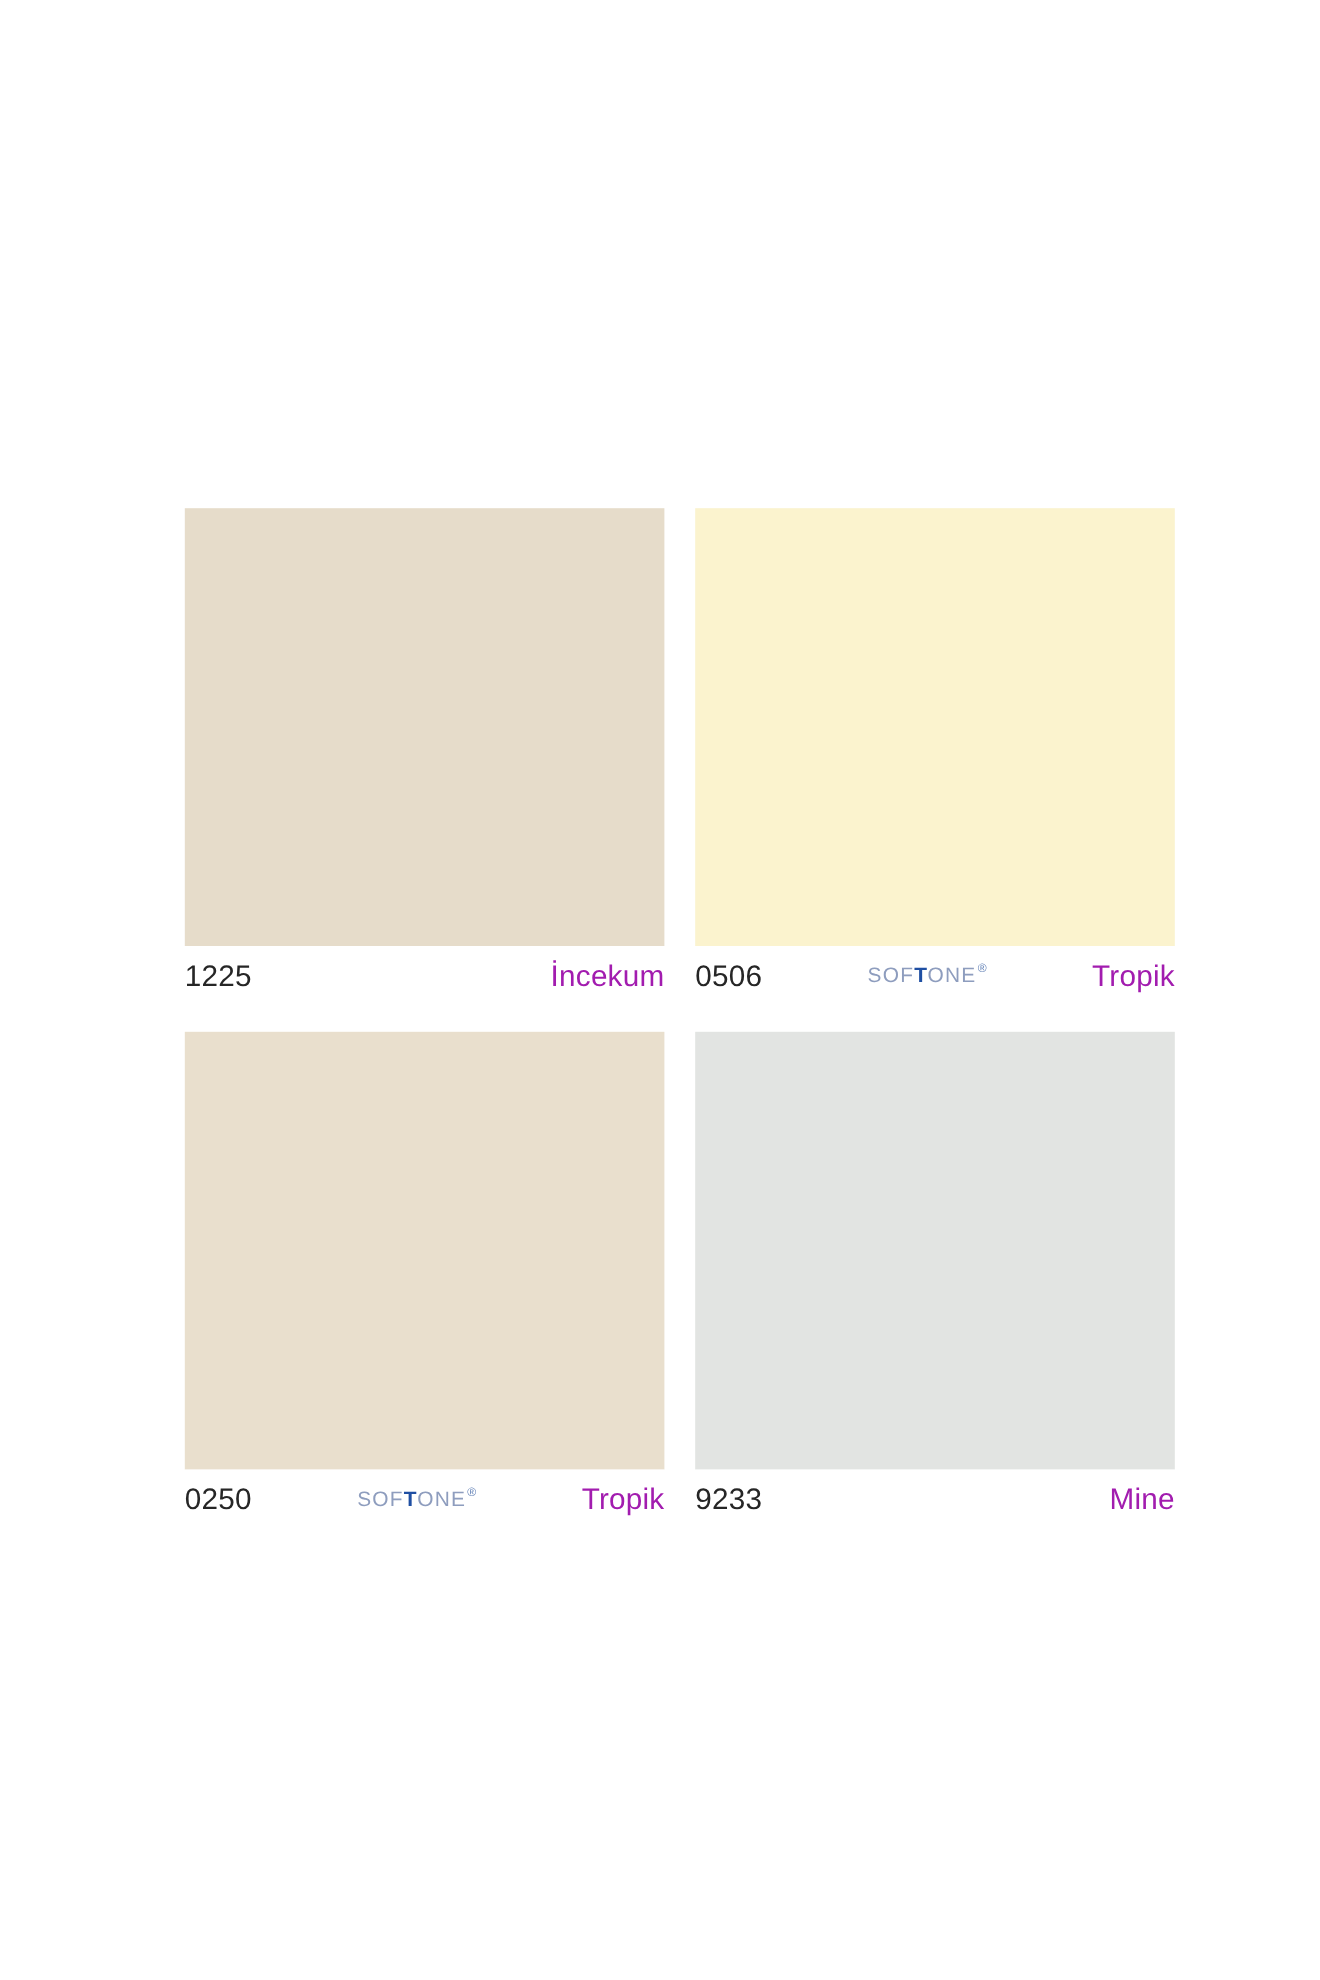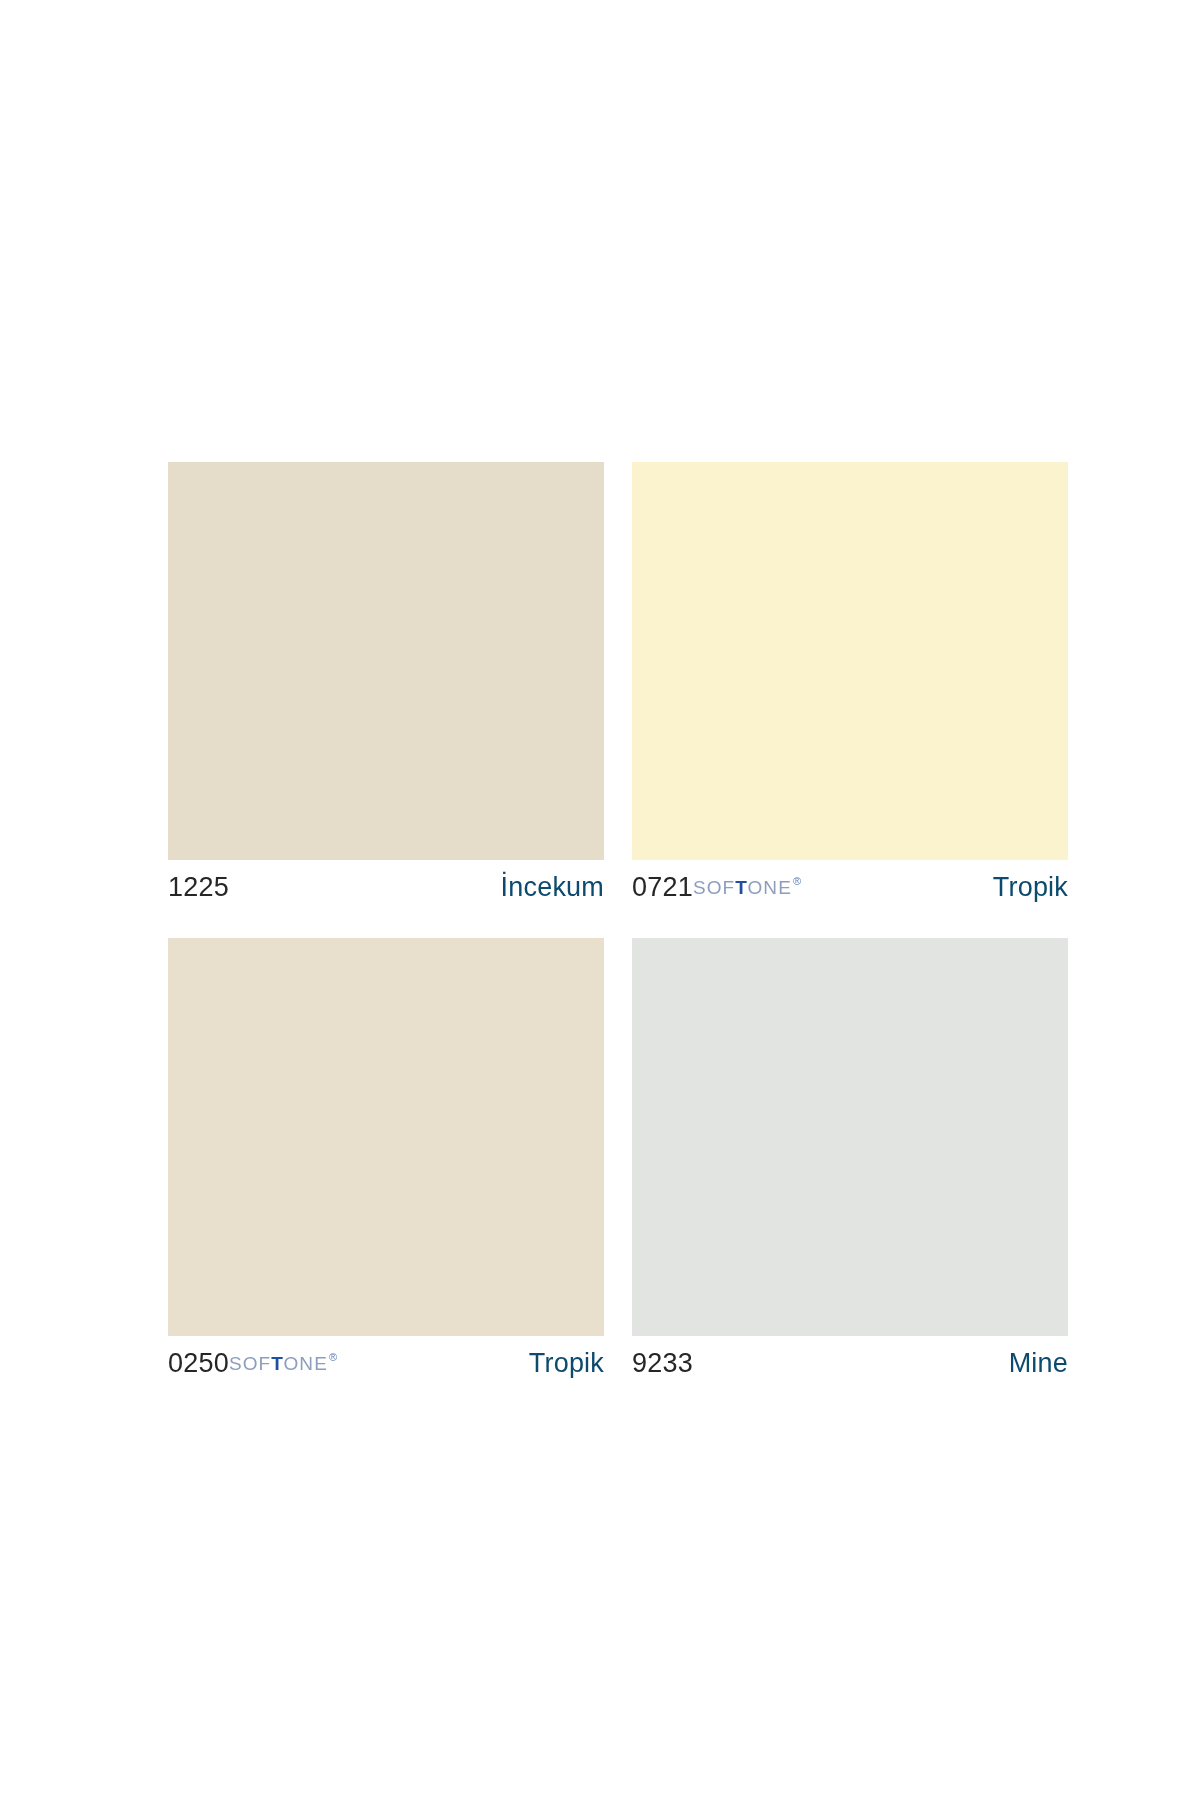--- a/index.html
+++ b/index.html
@@ -63,32 +63,33 @@
     font-size: 27px;
     color: #262626;
     letter-spacing: 0.2px;
     line-height: 1;
     white-space: nowrap;
     flex: 0 0 auto;
   }
 
   .swatch-name {
     font-size: 27px;
-    color: #0c4a6e;
+    color: #a21caf;
     letter-spacing: 0.2px;
     line-height: 1;
     white-space: nowrap;
     text-align: right;
     flex: 0 0 auto;
   }
 
   .brand-slot {
     flex: 1 1 auto;
     display: flex;
     align-items: center;
+    justify-content: center;
     min-width: 0;
   }
 
   
   .brand-mark {
     position: relative;
     display: inline-flex;
     align-items: flex-start;
     font-family: "Liberation Sans", "DejaVu Sans", sans-serif;
     font-size: 19px;
@@ -137,21 +138,21 @@
               <span class="bm-reg">®</span>
           </span>
         </span>
         <span class="swatch-name">İncekum</span>
       </div>
     </div>
 
     <div class="swatch-cell">
       <div class="swatch-chip" style="background-color: rgb(251, 243, 206);"></div>
       <div class="swatch-label-row">
-        <span class="swatch-code">0721</span>
+        <span class="swatch-code">0506</span>
         <span class="brand-slot">
           <span class="brand-mark">
             <span class="bm-a" style="color: rgb(142, 157, 190);">SOF</span>
               <span class="bm-t" style="color: rgb(31, 79, 163);">T</span>
               <span class="bm-c" style="color: rgb(142, 157, 190);">ONE</span>
               <span class="bm-reg">®</span>
           </span>
         </span>
         <span class="swatch-name">Tropik</span>
       </div>

